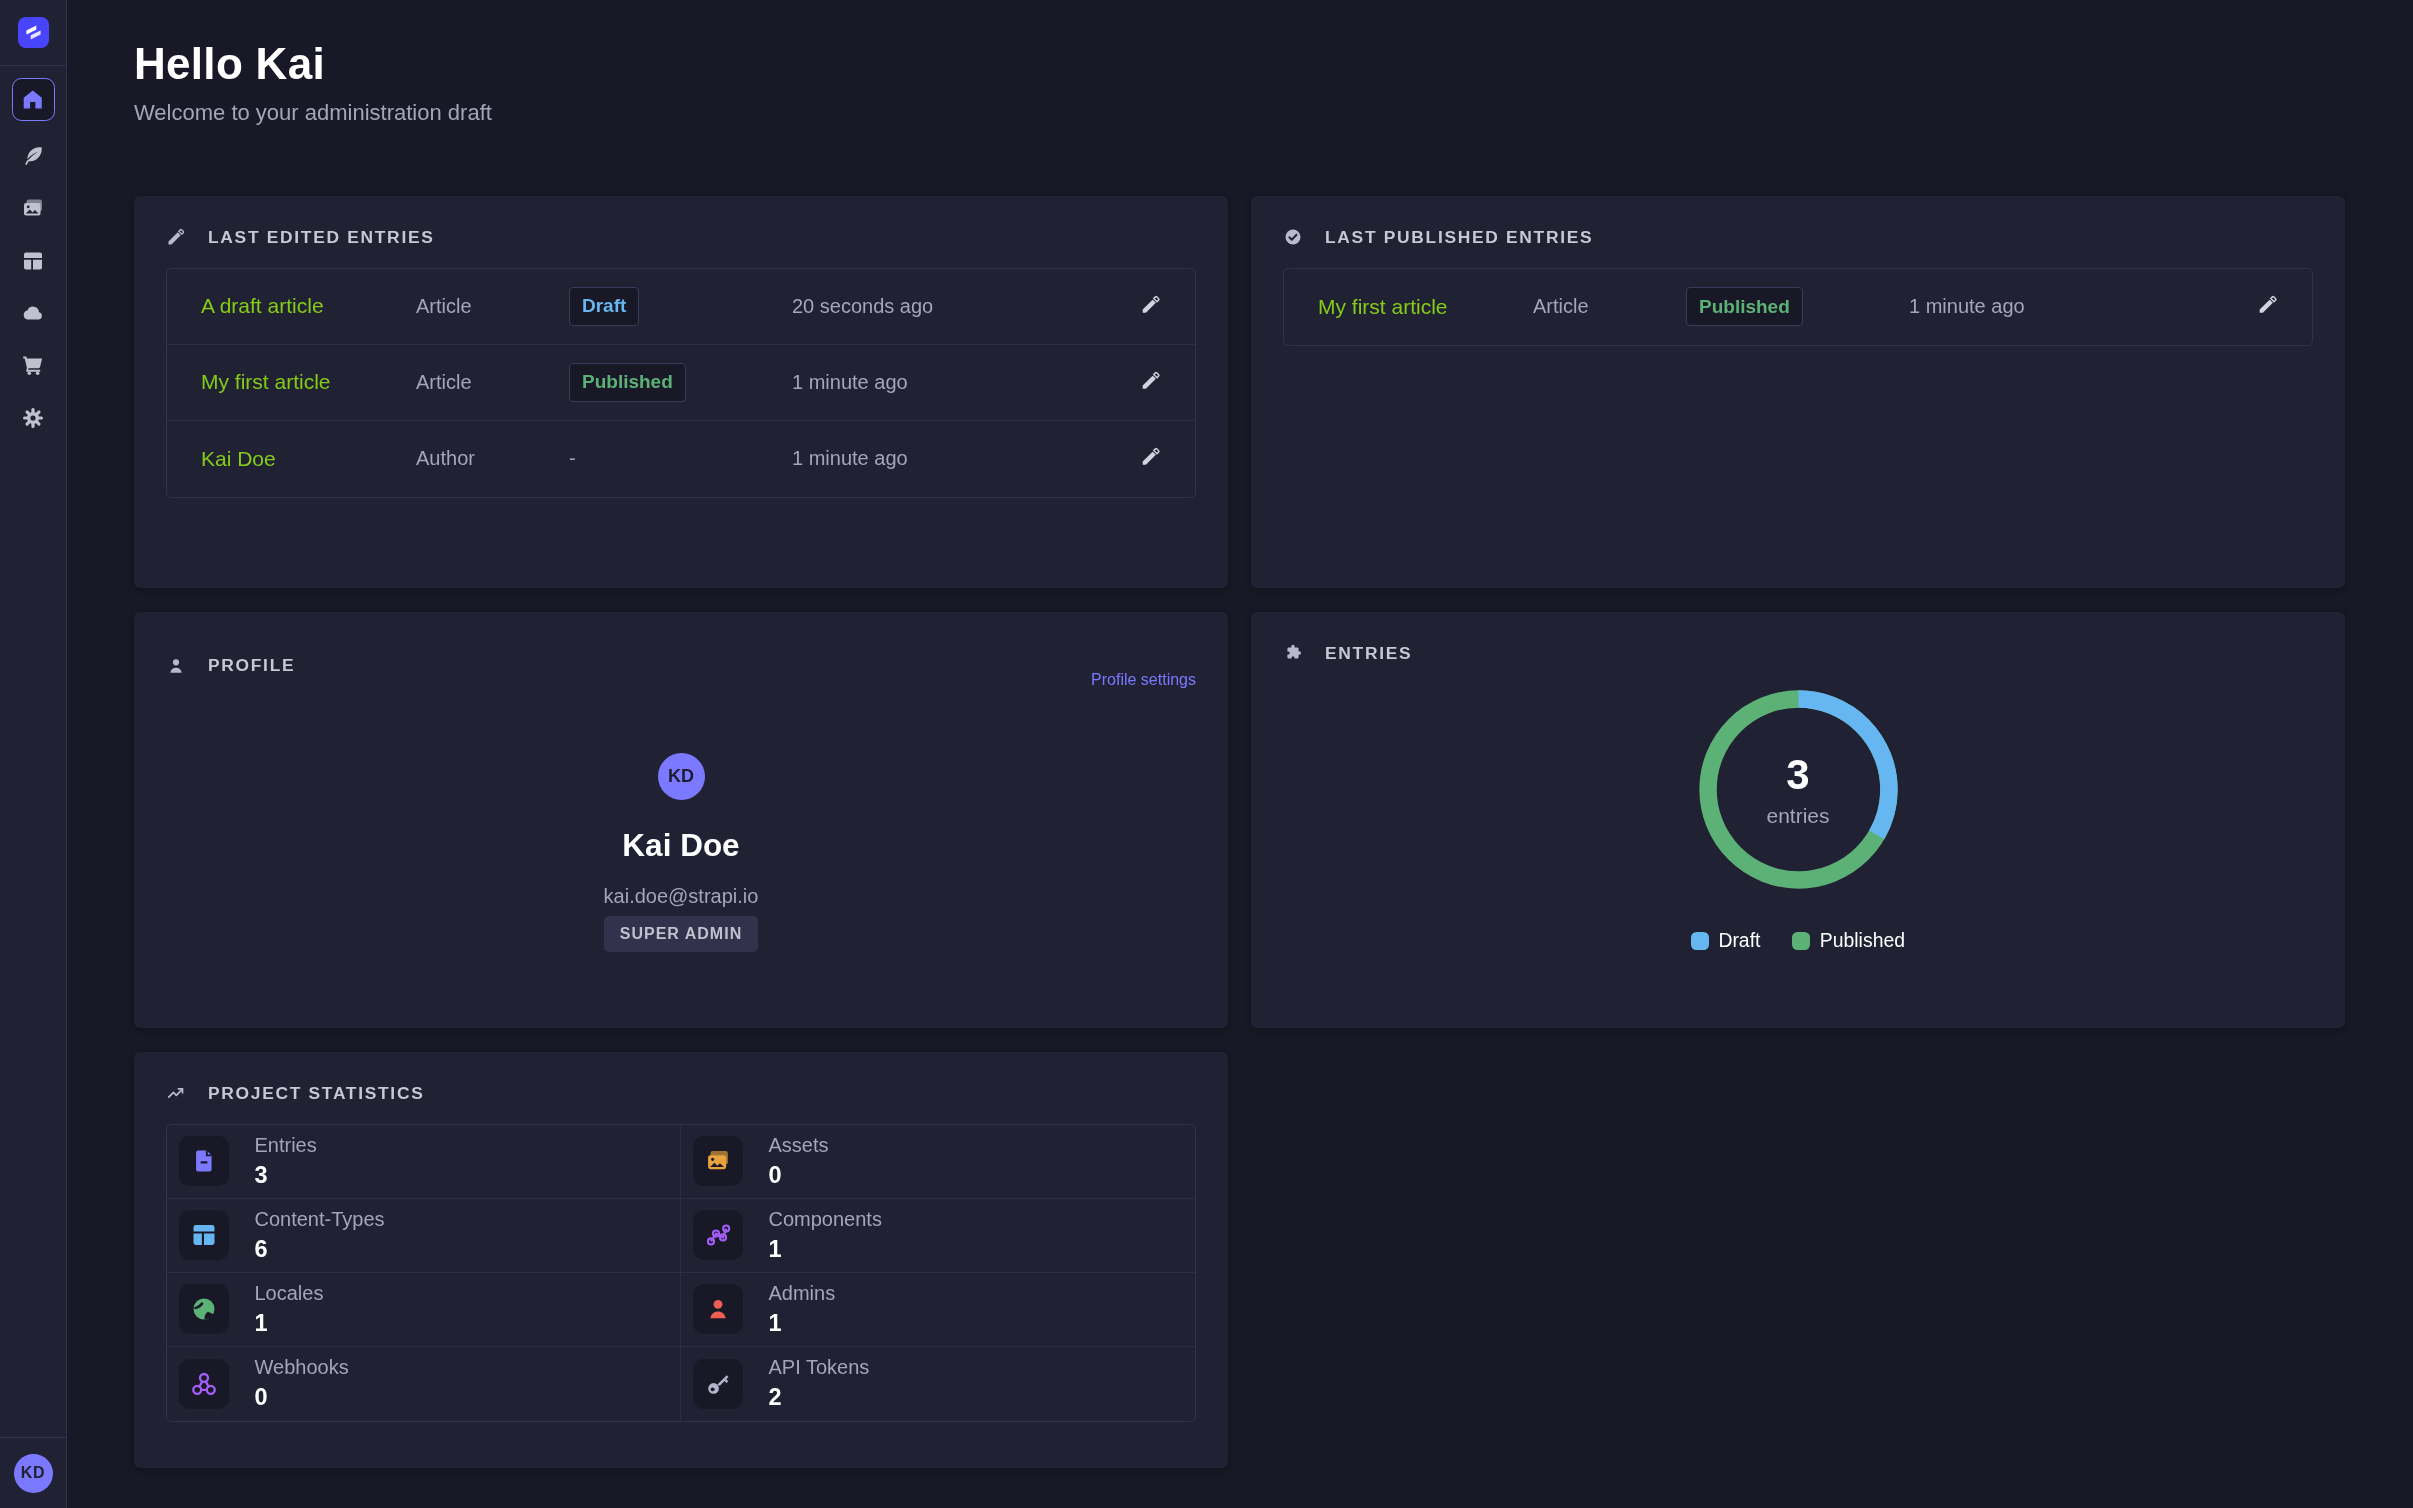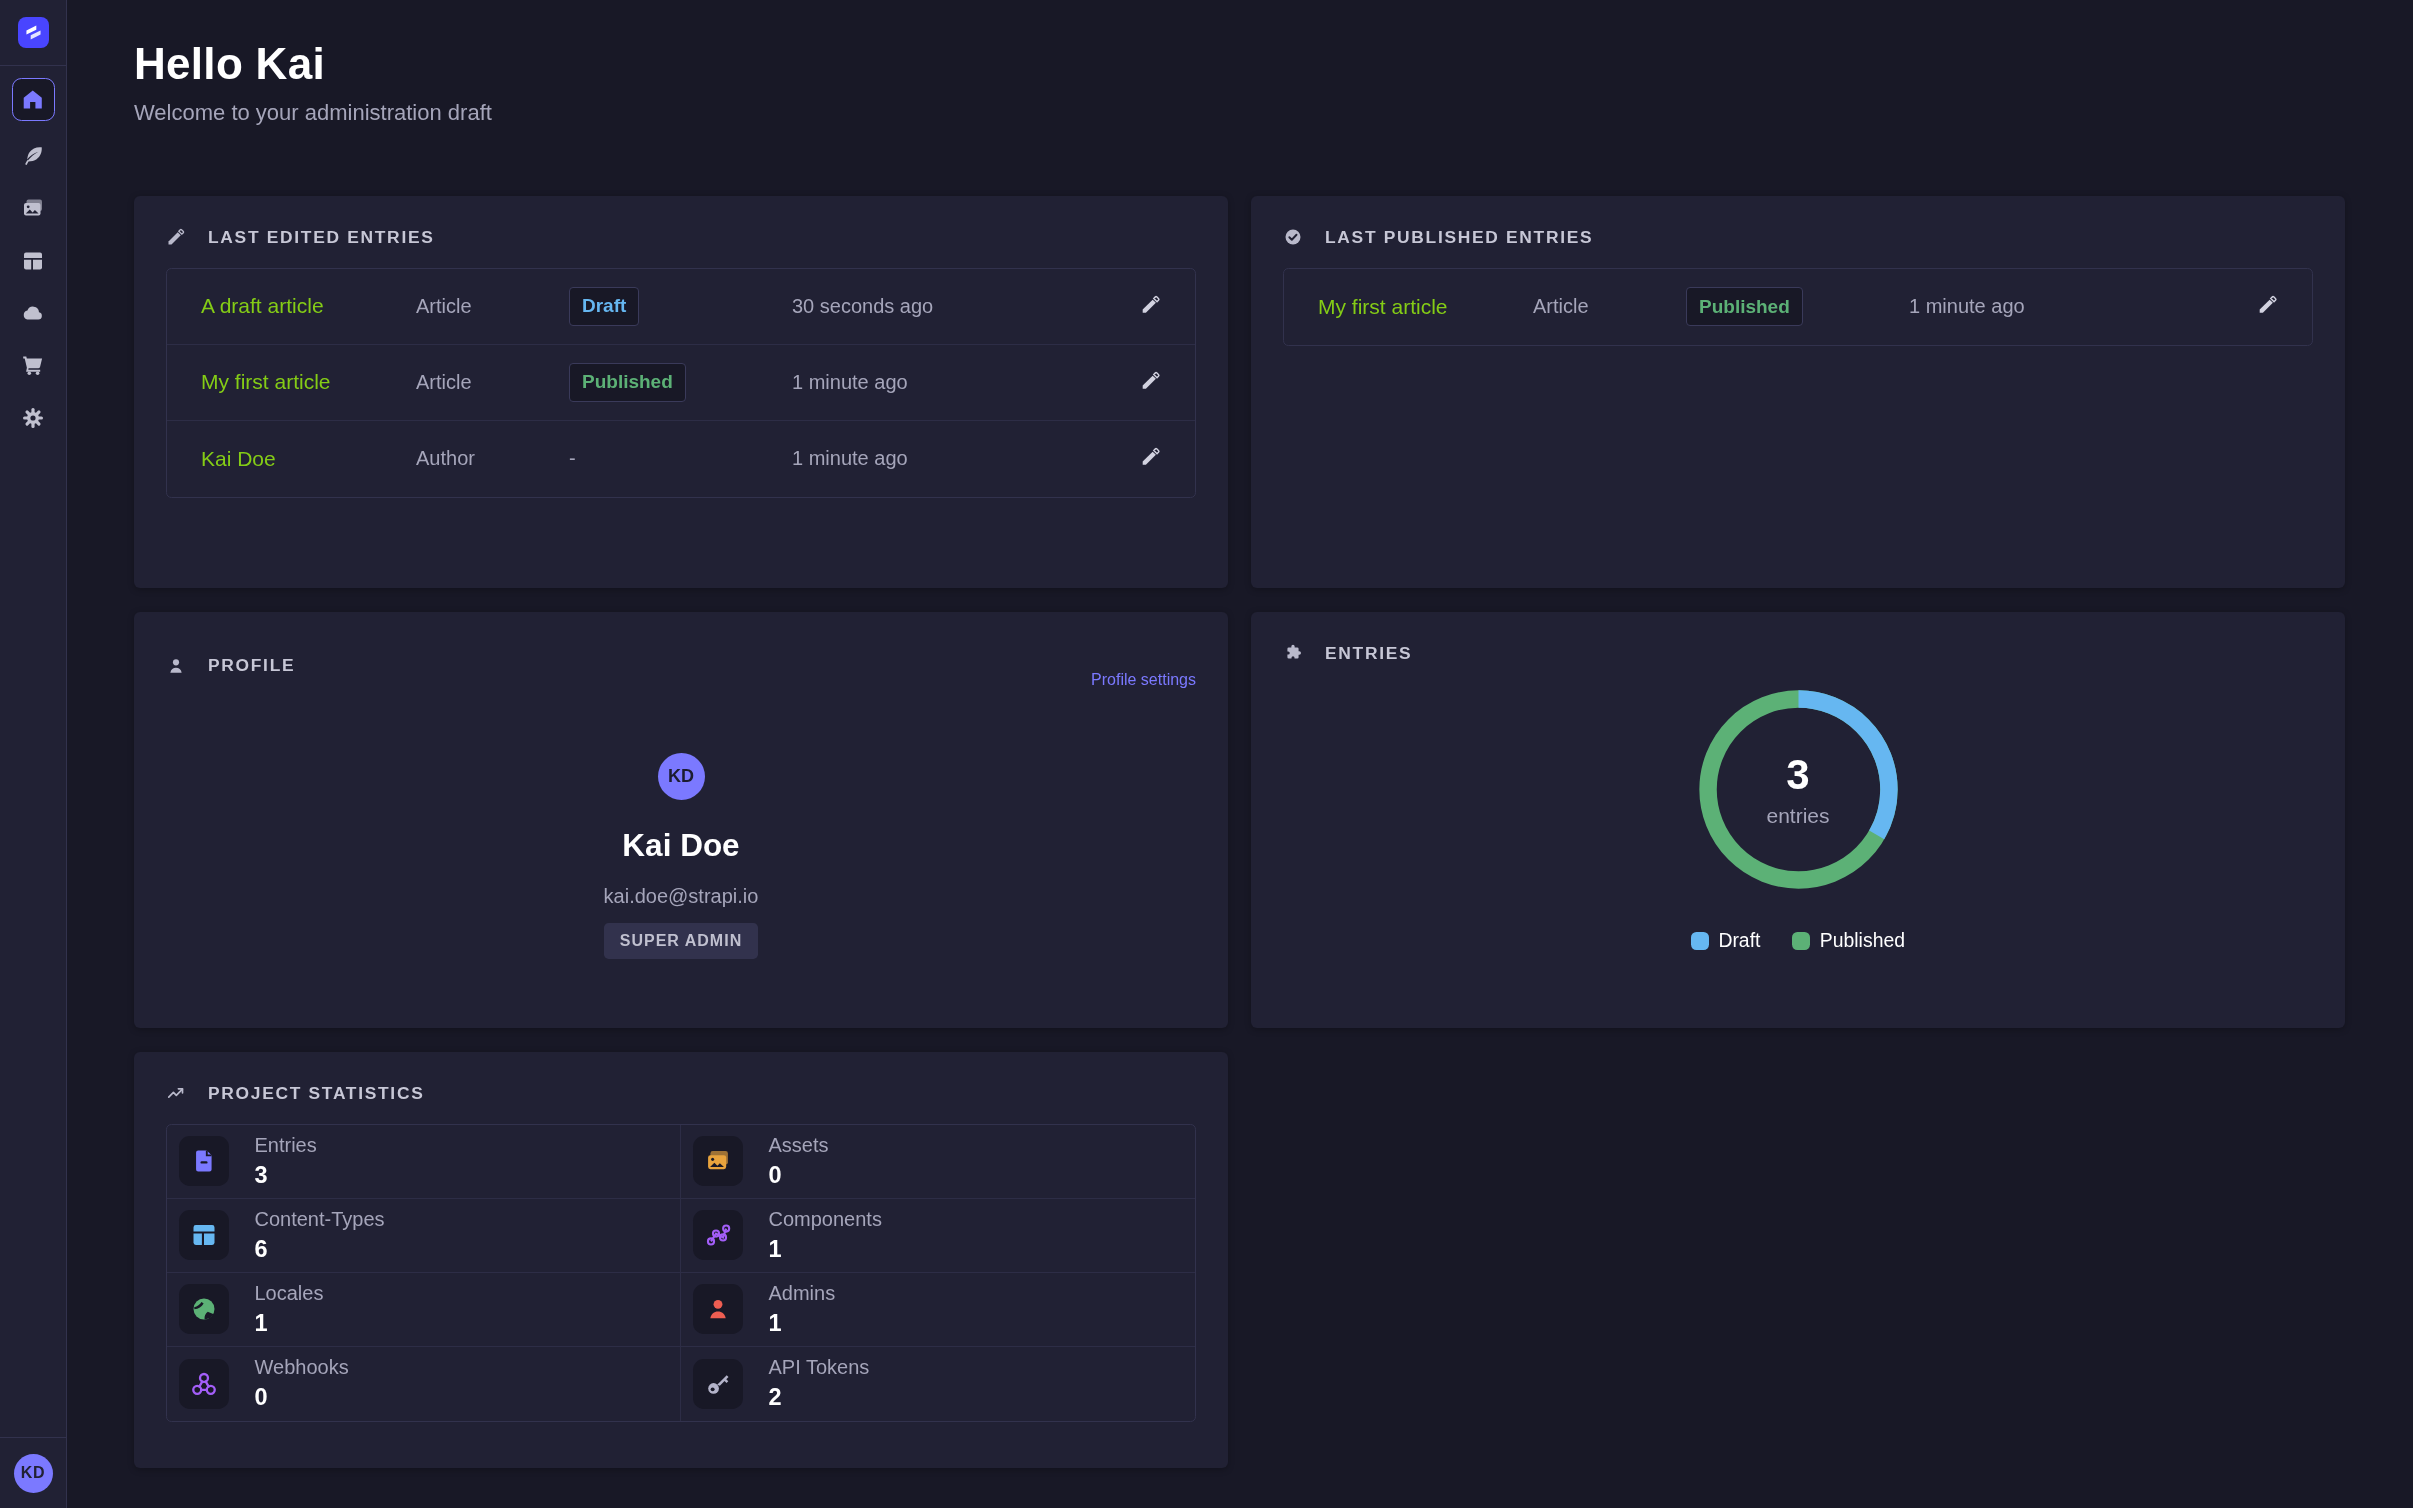--- a/index.html
+++ b/index.html
@@ -92,21 +92,21 @@
   
   .profile-body { display:flex; flex-direction:column; align-items:center; margin-top:64px; }
   .avatar-lg {
     width:47px; height:47px; border-radius:50%; background:var(--primary_light,#7b79ff);
     color:#1c1c30; font-size:18px; font-weight:700; display:flex; align-items:center;
     justify-content:center;
   }
   .profile-name { margin-top:27px; font-size:31.5px; font-weight:700; color:#fff; }
   .profile-email { margin-top:21.5px; font-size:20px; color:var(--text_muted,#a5a5ba); }
   .role-badge {
-    margin-top:15px; padding:8.7px 16px; border-radius:4.7px; background:#32324d;
+    margin-top:8px; padding:8.7px 16px; border-radius:4.7px; background:#32324d;
     font-size:16px; font-weight:700; letter-spacing:1px; color:#c0c0cf;
   }
 
   
   .donut-wrap { display:flex; flex-direction:column; align-items:center; margin-top:25.5px; }
   .donut-box { position:relative; width:201px; height:201px; }
   .donut-center {
     position:absolute; inset:0; display:flex; flex-direction:column;
     align-items:center; justify-content:center;
   }
@@ -224,21 +224,21 @@
             <path d="M3 17.4V21h3.6L17.7 9.9 14.1 6.3 3 17.4z"></path>
             <path d="M20.8 6.8a1 1 0 0 0 0-1.4l-2.2-2.2a1 1 0 0 0-1.4 0l-1.8 1.8 3.6 3.6 1.8-1.8z" fill="none" stroke="currentColor" stroke-width="1.6"></path>
           </svg>
           <span class="panel-title">LAST EDITED ENTRIES</span>
         </div>
         <div class="entry-table">
           <div class="entry-row">
             <span class="col-name">A draft article</span>
             <span class="col-type">Article</span>
             <span class="col-badge"><span class="badge draft">Draft</span></span>
-            <span class="col-time">30 seconds ago</span>
+            <span class="col-time">20 seconds ago</span>
             <span class="col-edit">
                 <button class="edit-btn">
               <svg viewBox="0 0 24 24" fill="currentColor">
                     <path d="M3 17.4V21h3.6L17.7 9.9 14.1 6.3 3 17.4z"></path>
                     <path d="M20.8 6.8a1 1 0 0 0 0-1.4l-2.2-2.2a1 1 0 0 0-1.4 0l-1.8 1.8 3.6 3.6 1.8-1.8z" fill="none" stroke="currentColor" stroke-width="1.6"></path>
                   </svg>
             </button>
               </span>
           </div>
           <div class="entry-row">

